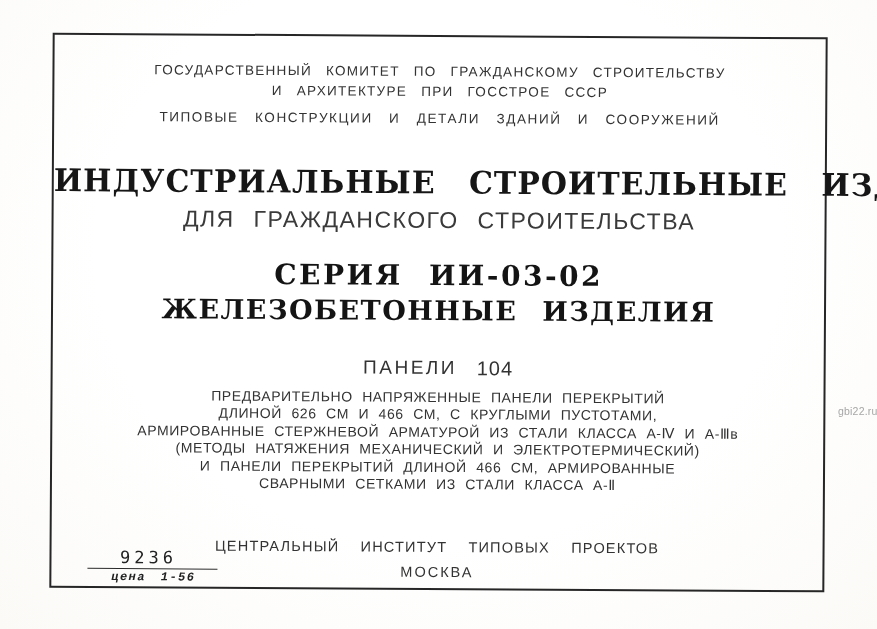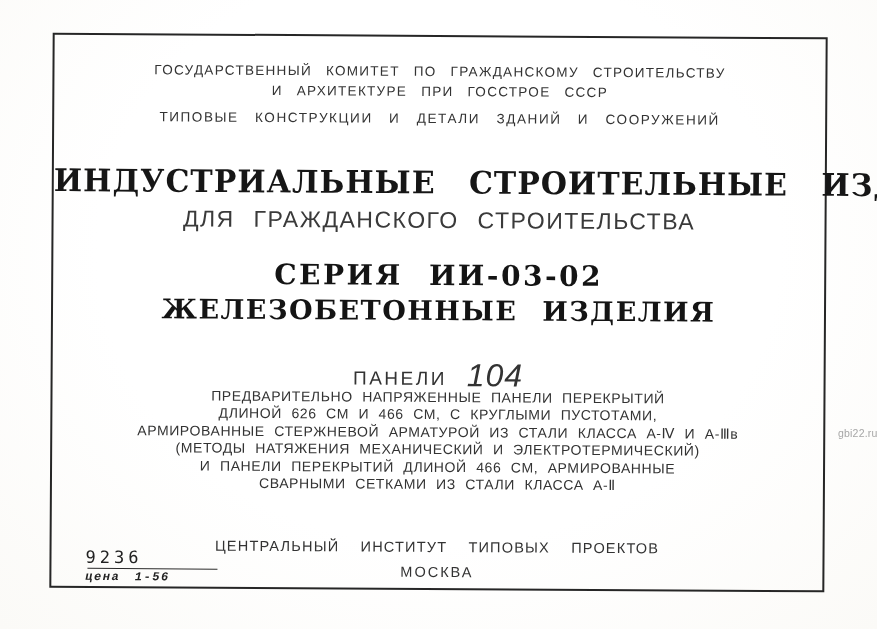--- a/index.html
+++ b/index.html
@@ -84,24 +84,23 @@
     color: #141414;
   }
   .album {
     top: 320px;
     font-size: 19px;
     letter-spacing: 2.5px;
     word-spacing: 12px;
     color: #333;
   }
   .album-num {
-    font-size: 32px;
+    font-size: 20px;
     letter-spacing: 1px;
     vertical-align: -1px;
-    font-style: italic;
   }
   .desc {
     position: absolute;
     left: 0;
     right: 0;
     top: 352px;
     text-align: center;
   }
   .desc-line {
     font-size: 14px;
@@ -120,20 +119,21 @@
   .city {
     top: 527px;
     font-size: 14.5px;
     letter-spacing: 2px;
   }
   .stamp {
     position: absolute;
     left: 34px;
     top: 512px;
     width: 136px;
+    text-align: center;
     color: #222;
   }
   .stamp-num {
     font-family: "DejaVu Sans Mono", monospace;
     font-size: 17px;
     letter-spacing: 4px;
     padding-right: 10px;
   }
   .stamp-rule {
     height: 0;
@@ -144,21 +144,21 @@
     font-family: Liberation Mono, monospace;
     font-style: italic;
     font-weight: 700;
     font-size: 12px;
     letter-spacing: 1.5px;
     word-spacing: 6px;
   }
   .watermark {
     position: absolute;
     left: 838px;
-    top: 427px;
+    top: 405px;
     font-size: 10.5px;
     color: #a6a6a6;
     letter-spacing: 0.2px;
   }
 </style>
 </head>
 <body>
 
 <div class="scan">
   <div class="frame">

